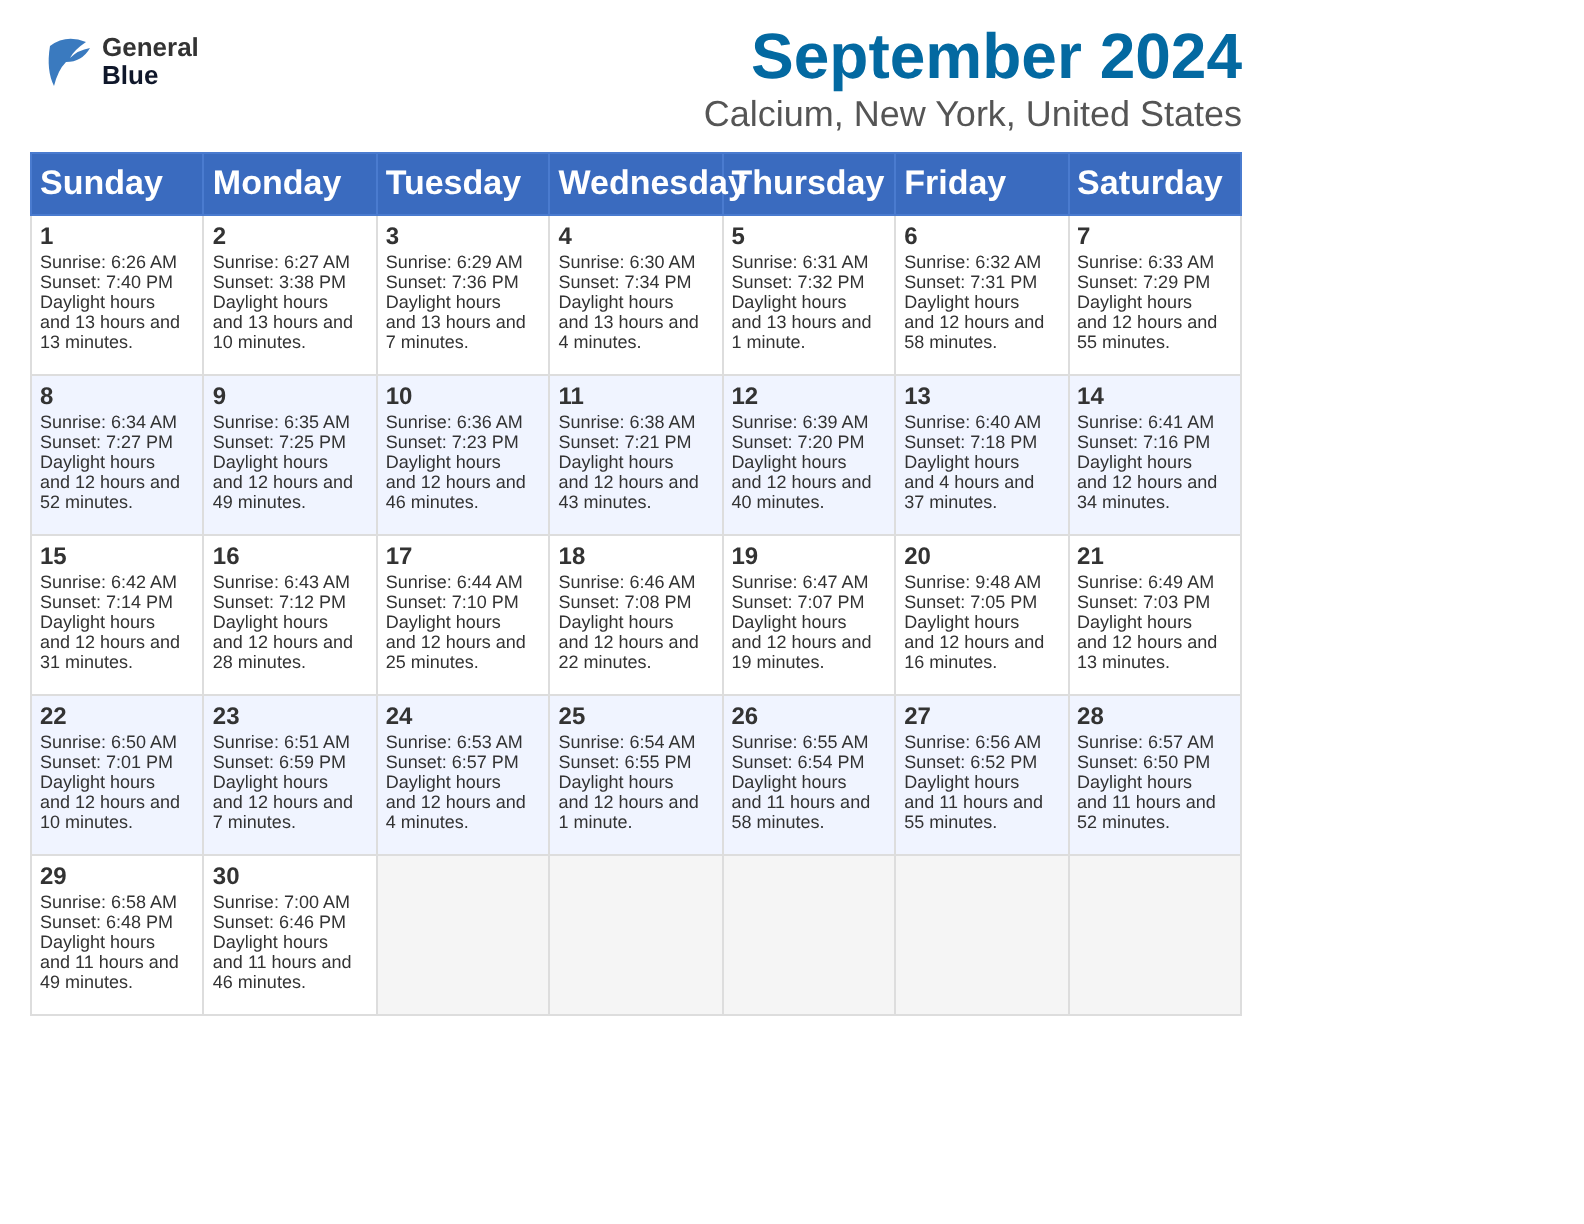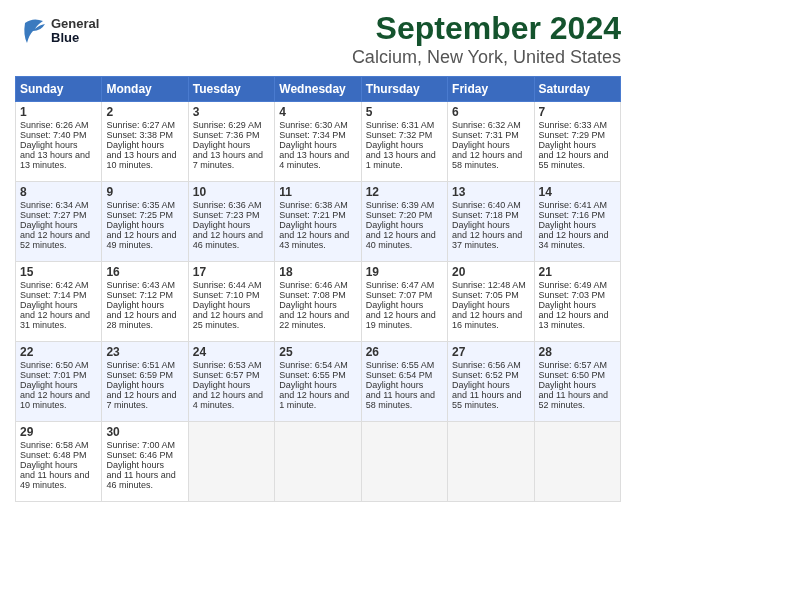--- a/index.html
+++ b/index.html
@@ -24,35 +24,35 @@
       display: flex;
       align-items: center;
       margin-top: 5px;
     }
     .title-area {
       text-align: right;
     }
     .month-title {
       font-size: 32px;
       font-weight: bold;
-      color: #14532d;
+      color: #0369a1;
     }
     .location {
       font-size: 18px;
       color: #555;
     }
     table {
       width: 100%;
       border-collapse: collapse;
       table-layout: fixed;
     }
     th {
       background-color: #3a6bbf;
       color: #fff;
-      font-size: 12px;
+      font-size: 17px;
       font-weight: bold;
       padding: 5px 4px;
       text-align: left;
       border: 1px solid #4a7bcf;
     }
     td {
       vertical-align: top;
       padding: 3px 4px;
       font-size: 9px;
       color: #333;
@@ -196,21 +196,21 @@
     <span>Sunrise: 6:39 AM</span><br>
     <span>Sunset: 7:20 PM</span><br>
     <span>Daylight hours</span><br>
     <span>and 12 hours and 40 minutes.</span>
   </td>
           <td>
     <span class="day-num">13</span>
     <span>Sunrise: 6:40 AM</span><br>
     <span>Sunset: 7:18 PM</span><br>
     <span>Daylight hours</span><br>
-    <span>and 12 hours and 37 minutes.</span>
+    <span>and 4 hours and 37 minutes.</span>
   </td>
           <td>
     <span class="day-num">14</span>
     <span>Sunrise: 6:41 AM</span><br>
     <span>Sunset: 7:16 PM</span><br>
     <span>Daylight hours</span><br>
     <span>and 12 hours and 34 minutes.</span>
   </td>
         </tr>
         <tr class="">
@@ -244,21 +244,21 @@
   </td>
           <td>
     <span class="day-num">19</span>
     <span>Sunrise: 6:47 AM</span><br>
     <span>Sunset: 7:07 PM</span><br>
     <span>Daylight hours</span><br>
     <span>and 12 hours and 19 minutes.</span>
   </td>
           <td>
     <span class="day-num">20</span>
-    <span>Sunrise: 12:48 AM</span><br>
+    <span>Sunrise: 9:48 AM</span><br>
     <span>Sunset: 7:05 PM</span><br>
     <span>Daylight hours</span><br>
     <span>and 12 hours and 16 minutes.</span>
   </td>
           <td>
     <span class="day-num">21</span>
     <span>Sunrise: 6:49 AM</span><br>
     <span>Sunset: 7:03 PM</span><br>
     <span>Daylight hours</span><br>
     <span>and 12 hours and 13 minutes.</span>

